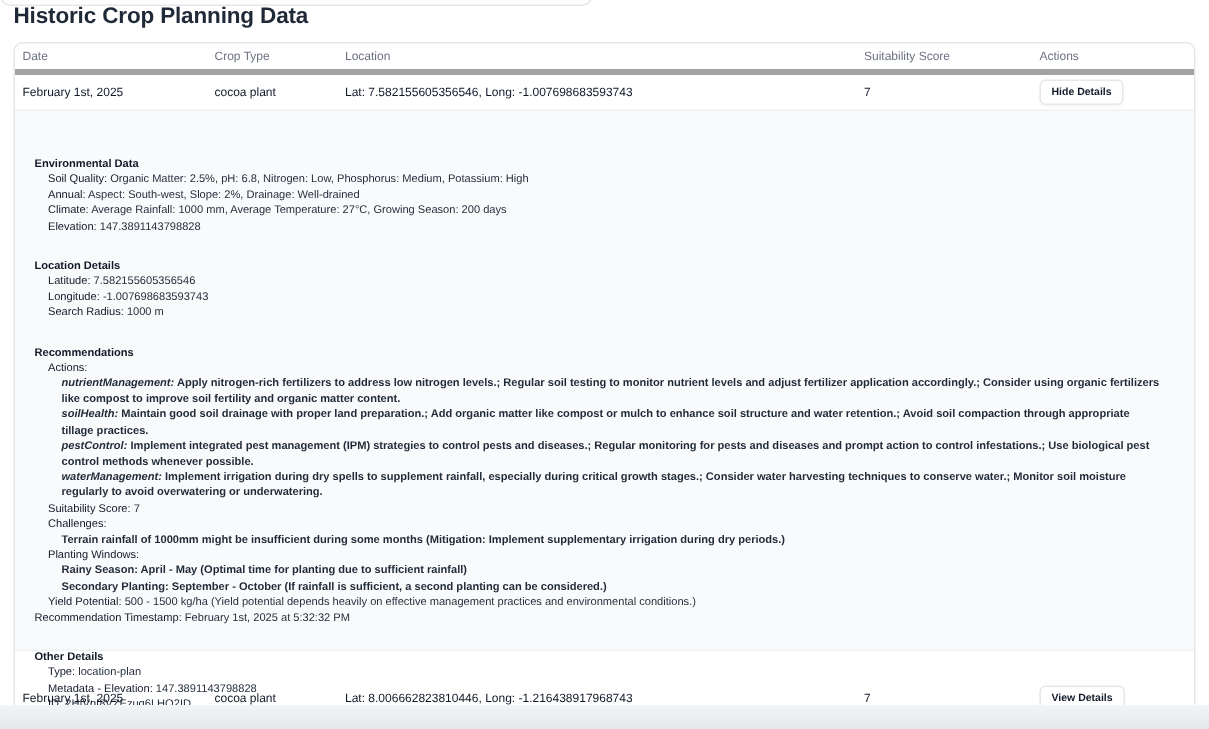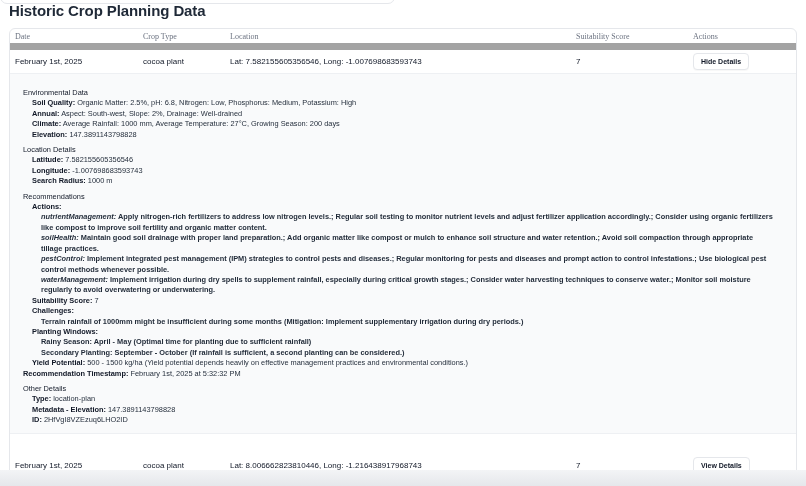--- a/index.html
+++ b/index.html
@@ -11,42 +11,42 @@
     }
     h1.page-title {
       position: absolute; left: 9px; top: 2px; font-size: 15px; font-weight: bold; color: #1f2937;
       letter-spacing: -0.1px;
     }
     .table-card {
       position: absolute; left: 9px; top: 28px; width: 788px; height: 470px;
       border: 1px solid #e5e7eb; border-radius: 6px; background: #fff; overflow: hidden;
     }
     .row { position: absolute; left: 0; width: 100%; display: flex; align-items: center; font-size: 8px; }
-    .row.header { top: 0; height: 21px; color: #6b7280; border-bottom: 7px solid #a3a3a3; font-family: Liberation Serif, serif; }
+    .row.header { top: 0; height: 21px; color: #6b7280; border-bottom: 4px solid #a3a3a3; }
     .row.data { height: 24px; color: #111827; border-bottom: 1px solid #eef0f3; }
     .c-date { position: absolute; left: 5px; }
     .c-crop { position: absolute; left: 133px; text-align: center; }
     .c-loc { position: absolute; left: 220px; }
     .c-score { position: absolute; left: 566px; }
     .c-act { position: absolute; left: 683px; }
     .btn {
       font-family: "Liberation Sans", sans-serif; font-size: 7px; font-weight: bold; color: #111827;
       background: #fff; border: 1px solid #e5e7eb; border-radius: 4px; padding: 4px 7px; cursor: pointer;
       box-shadow: 0 1px 1px rgba(0,0,0,0.03);
     }
     .details {
       position: absolute; left: 0; top: 45px; width: 100%; height: 360px; background: #f9fafb;
       font-size: 7.4px; line-height: 10.4px; color: #1f2937; padding: 14px 0 0 13px;
       border-bottom: 1px solid #eef0f3;
     }
-    .sec-title { font-weight: normal; color: #111827; }
+    .sec-title { font-weight: bold; color: #111827; margin-top: 16px; }
     .sec { margin-bottom: 5px; }
     .ind1 { padding-left: 9px; }
     .ind2 { padding-left: 18px; font-weight: bold; }
-    .lbl { font-weight: bold; color: #111827; margin-top: 42px; }
+    .lbl { font-weight: normal; color: #111827; margin-top: 42px; }
     .ital { font-style: italic; }
     .act-text { width: 750px; }
     .bottom-shade {
       position: absolute; left: 0; top: 470px; width: 806px; height: 16px;
       background: linear-gradient(#f3f4f6, #e5e7eb);
     }
   </style>
 </head>
 <body>
 

